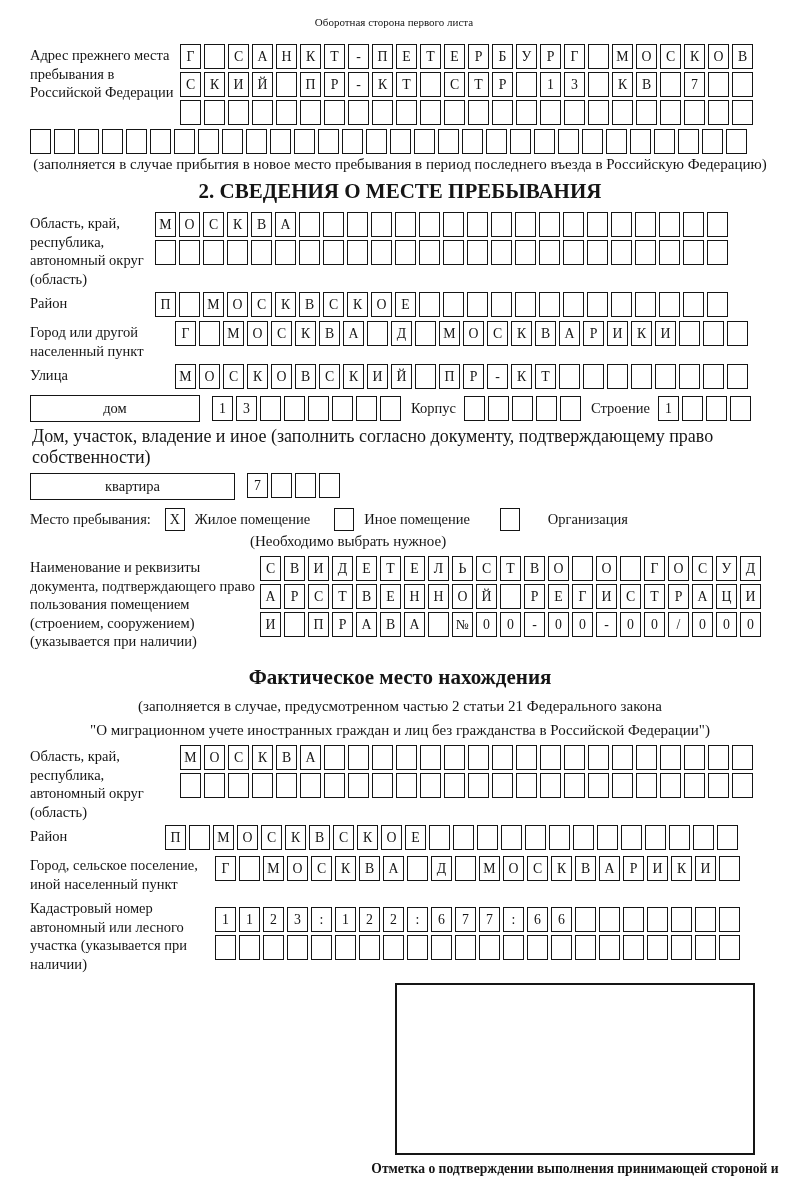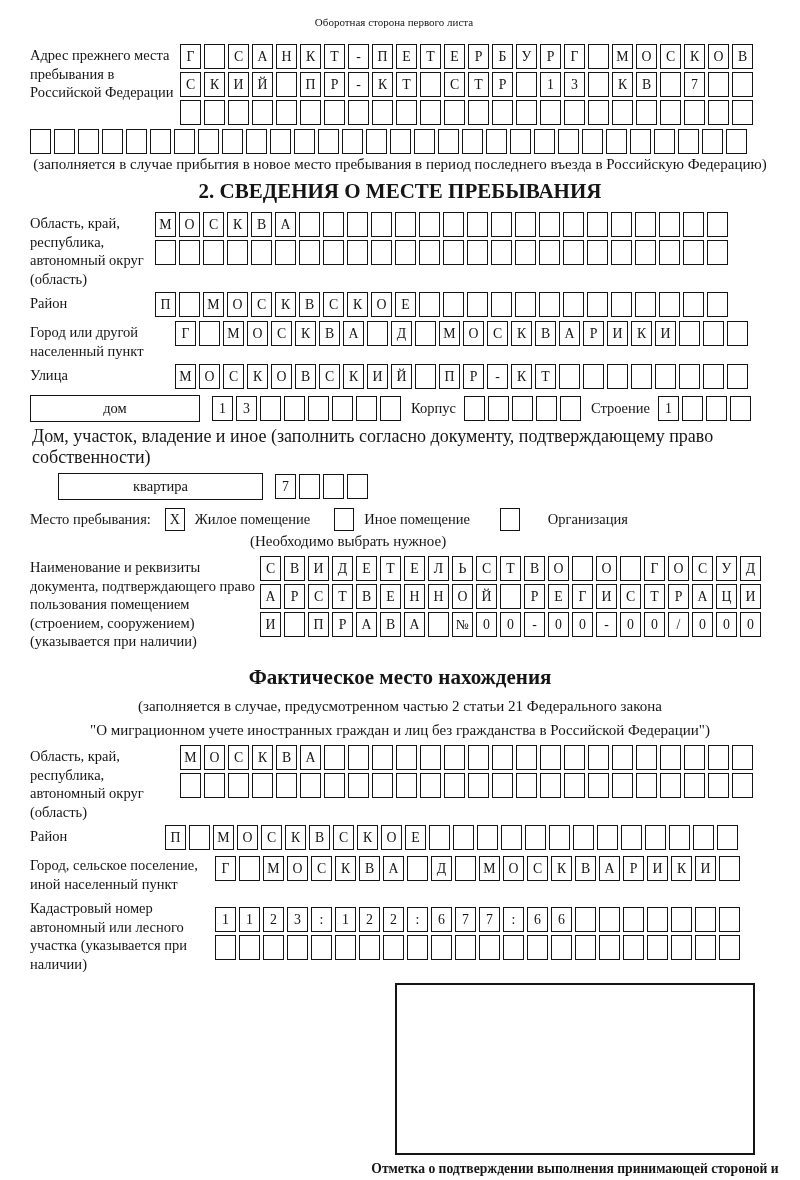--- a/index.html
+++ b/index.html
@@ -363,21 +363,21 @@
     <div class="inline-lbl" style="padding-top:0;">Строение</div>
     <div class="cells">
         <span class="cell">1</span>
         <span class="cell"></span>
         <span class="cell"></span>
         <span class="cell"></span>
       </div>
   </div>
   <div class="note-left">Дом, участок, владение и иное (заполнить согласно документу, подтверждающему право собственности)</div>
 
-  <div class="frow" style="align-items:center;margin-left:28px;">
+  <div class="frow" style="align-items:flex-start;">
     <div class="named-box kv-box">квартира</div>
     <div style="width:12px;"></div>
     <div class="cells">
         <span class="cell">7</span>
         <span class="cell"></span>
         <span class="cell"></span>
         <span class="cell"></span>
       </div>
   </div>
 

